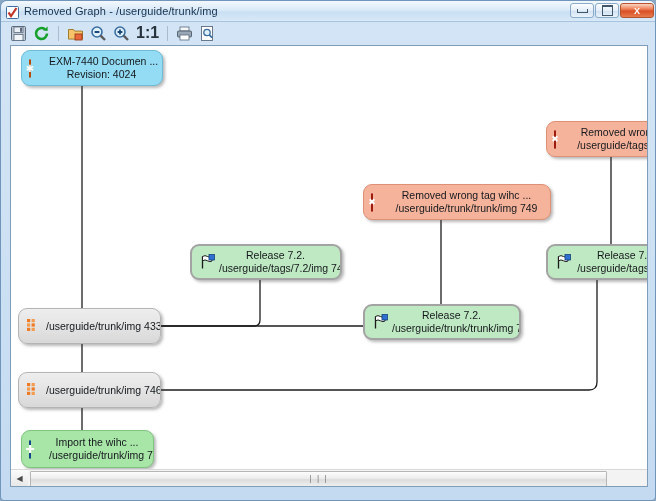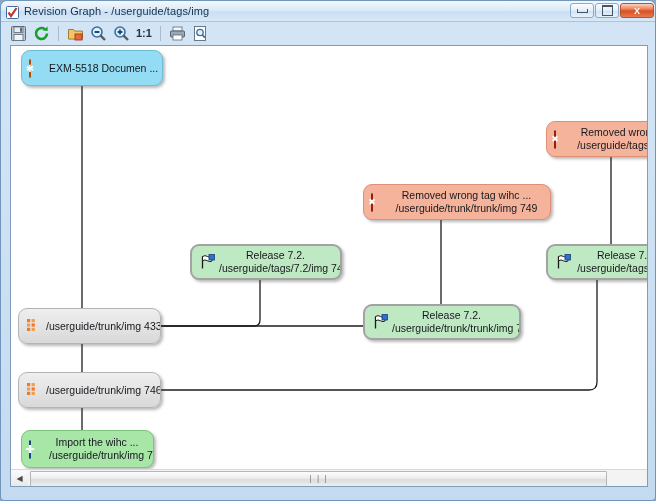--- a/index.html
+++ b/index.html
@@ -56,21 +56,21 @@
   .toolbar{
     position:absolute;left:4px;top:21px;width:648px;height:22px;
     display:flex;align-items:center;gap:2px;padding-left:3px;
     box-sizing:border-box;
   }
   .tbtn{
     width:21px;height:20px;display:flex;align-items:center;justify-content:center;
     position:relative;border-radius:2px;
   }
   .tsep{width:1px;height:15px;background:#a9bccc;margin:0 4px;}
-  .ratio{font-size:11px;font-weight:bold;color:#27333d;padding:0 2px;}
+  .ratio{font-size:16px;font-weight:bold;color:#27333d;padding:0 2px;}
 
   
   .client{
     position:absolute;left:9px;top:44px;width:638px;height:442px;
     background:#ffffff;
     border:1px solid #7f9db9;
     box-sizing:border-box;
     overflow:hidden;
   }
   .canvas{
@@ -141,21 +141,21 @@
 
 <div class="window">
 
   <div class="titlebar">
     <span class="app-icon">
       <svg width="13" height="13" viewBox="0 0 13 13">
         <rect x="0.5" y="0.5" width="12" height="12" rx="1" fill="#ffffff" stroke="#3f6ea5"></rect>
         <path d="M2.5 6.5 L5 10 L10.5 2" stroke="#c0392b" stroke-width="2.2" fill="none"></path>
       </svg>
     </span>
-    <span class="title-text">Revision Graph - /userguide/tags/img</span>
+    <span class="title-text">Removed Graph - /userguide/trunk/img</span>
 
     <div class="win-btns">
       <div class="wbtn">
         <span class="glyph-min"></span>
       </div>
       <div class="wbtn">
         <span class="glyph-max"></span>
       </div>
       <div class="wbtn close">X</div>
     </div>
@@ -244,21 +244,22 @@
 
           <path d="M150,344 L578,344 Q586,344 586,336 L586,234"></path>
 
           <path d="M600,198 L600,111"></path>
         </g>
       </svg>
 
       <div class="node blue" style="left:10px;top:4px;width:142px;height:36px;">
         <span class="ico"><span class="ic-mod"></span></span>
         <span class="txt">
-          <span>EXM-5518 Documen ...</span>
+          <span>EXM-7440 Documen ...</span>
+          <span class="l2">Revision: 4024</span>
         </span>
       </div>
 
       <div class="node red" style="left:535px;top:75px;width:142px;height:36px;">
         <span class="ico"><span class="ic-del"></span></span>
         <span class="txt">
           <span>Removed wrong tru</span>
           <span class="l2">/userguide/tags/7.2/tr</span>
         </span>
       </div>

